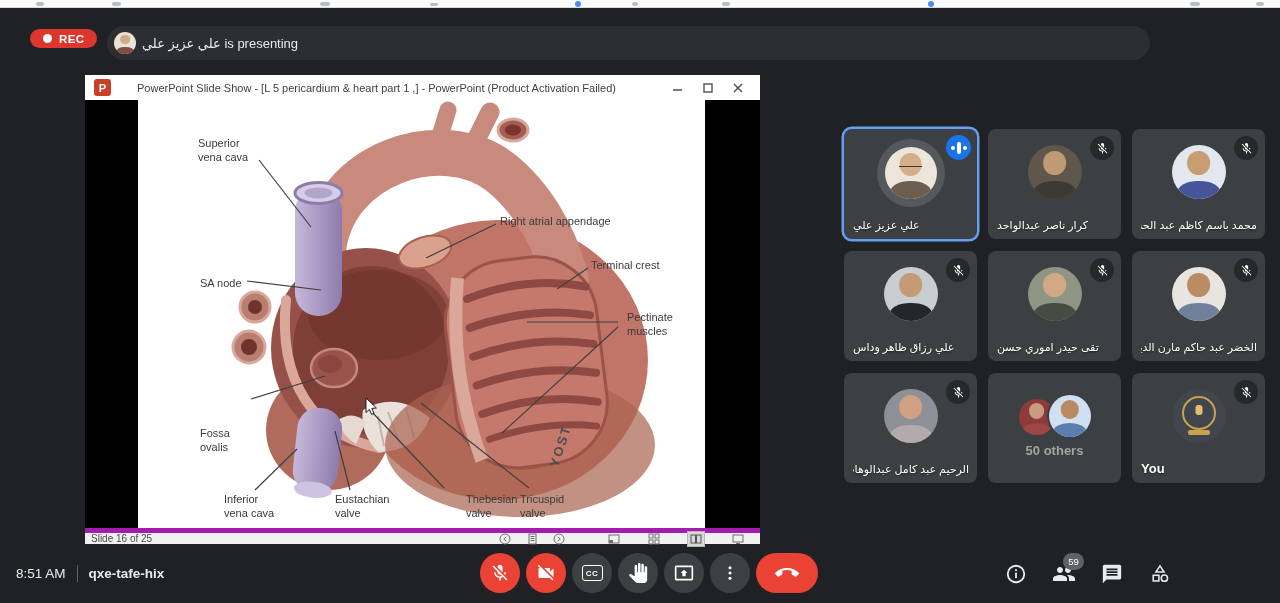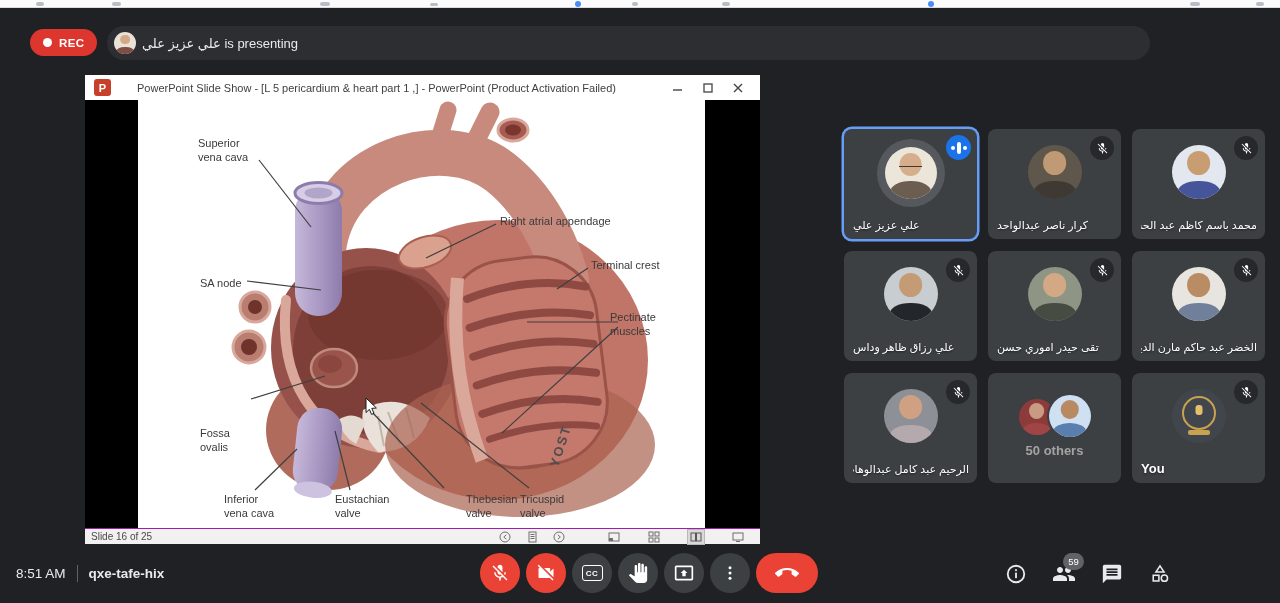--- a/index.html
+++ b/index.html
@@ -4,21 +4,21 @@
 <style>
   html,body{margin:0;padding:0;background:#111;}
   #app{position:relative;width:1280px;height:603px;background:#202124;overflow:hidden;
        font-family:"Liberation Sans","DejaVu Sans",sans-serif;color:#e8eaed;}
   .abs{position:absolute;}
   
   .browser-strip{left:0;top:0;width:1280px;height:7px;background:#fbfbfc;border-bottom:1px solid #dcdcdc;}
   .frag{position:absolute;background:#b9bec4;border-radius:2px;}
   .frag.blue{background:#4b8df8;border-radius:50%;}
   
-  .rec-pill{left:30px;top:29px;height:27px;padding:0 13px;border-radius:14px;background:#dc362e;
+  .rec-pill{left:30px;top:29px;height:19px;padding:0 13px;border-radius:14px;background:#dc362e;
             display:flex;align-items:center;gap:7px;}
   .rec-dot{width:9px;height:9px;border-radius:50%;background:#fff;}
   .rec-txt{font-size:11.5px;font-weight:bold;letter-spacing:.4px;color:#fff;}
   .banner{left:107px;top:26px;width:1043px;height:34px;border-radius:17px;background:#2d2e32;
           display:flex;align-items:center;padding-left:7px;gap:6px;box-sizing:border-box;}
   .banner-text{font-size:13px;font-weight:500;color:#e8eaed;white-space:nowrap;}
   
   .avatar{position:relative;width:54px;height:54px;border-radius:50%;overflow:hidden;background:var(--abg,#777);flex:none;}
   .avatar::before{content:"";position:absolute;left:50%;top:12%;transform:translateX(-50%);
                   width:44%;height:44%;border-radius:50%;background:var(--aface,#c99);}
@@ -32,23 +32,23 @@
   .pptitle{height:25px;background:#fff;display:flex;align-items:center;padding:0 9px;box-sizing:border-box;}
   .pplogo{width:17px;height:17px;border-radius:3px;background:#c8402a;color:#fff;font-size:11px;font-weight:bold;
           display:flex;align-items:center;justify-content:center;flex:none;}
   .pptitle-text{font-size:11px;color:#3f3f3f;margin-left:26px;white-space:nowrap;overflow:hidden;}
   .winctl{margin-left:auto;display:flex;align-items:center;gap:16px;padding-right:6px;}
   .winctl span{display:flex;align-items:center;justify-content:center;width:14px;height:14px;}
   .ppcontent{position:relative;height:428px;background:#000;}
   .slide{position:absolute;left:53px;top:0;width:567px;height:428px;background:#fff;overflow:hidden;}
   .slbl{position:absolute;font-size:11px;line-height:1.3;color:#3a3a3a;white-space:pre-line;}
   .l-svc{left:60px;top:36px;}  .l-sa{left:62px;top:176px;} .l-fossa{left:62px;top:290px;margin-top:36px;}
-  .l-raa{left:362px;top:114px;} .l-term{left:453px;top:158px;} .l-pect{left:472px;top:210px;}
+  .l-raa{left:362px;top:114px;} .l-term{left:453px;top:158px;} .l-pect{left:489px;top:210px;}
   .l-ivc{left:86px;top:392px;} .l-eus{left:197px;top:392px;} .l-theb{left:296px;top:392px;margin-left:32px;} .l-tric{left:382px;top:392px;}
-  .ppstatus{height:16px;background:#f1f1f2;border-top:1px solid #a21caf;display:flex;align-items:center;
+  .ppstatus{height:16px;background:#f1f1f2;border-top:5px solid #a21caf;display:flex;align-items:center;
             font-size:10px;color:#4a4a4a;padding:0 6px;box-sizing:border-box;}
   .ppstatus-icons{margin-left:auto;display:flex;align-items:center;gap:15px;padding-right:10px;}
   .ppstatus-icons .pic{display:flex;align-items:center;justify-content:center;}
   .pic.active{background:#d9d9d9;outline:1px solid #b8b8b8;padding:1px 2px;}
   .grp{display:flex;gap:28px;margin-left:28px;}
   
   .tiles{left:844px;top:129px;display:grid;grid-template-columns:repeat(3,133px);grid-auto-rows:110px;gap:12px 11px;}
   .tile{position:relative;background:#3c4043;border-radius:8px;}
   .tile.speaking{box-shadow:0 0 0 2.5px #669df6;}
   .tile-avatar{position:absolute;left:50%;top:16px;transform:translateX(-50%);}

